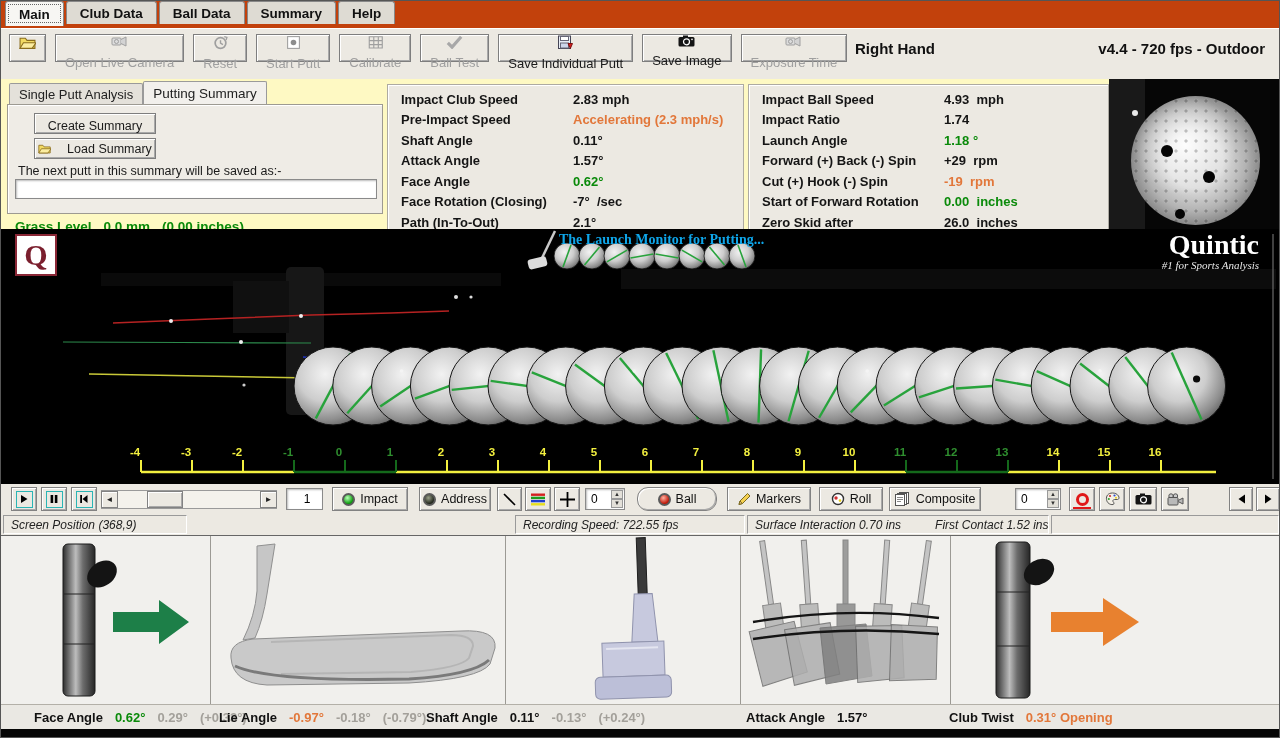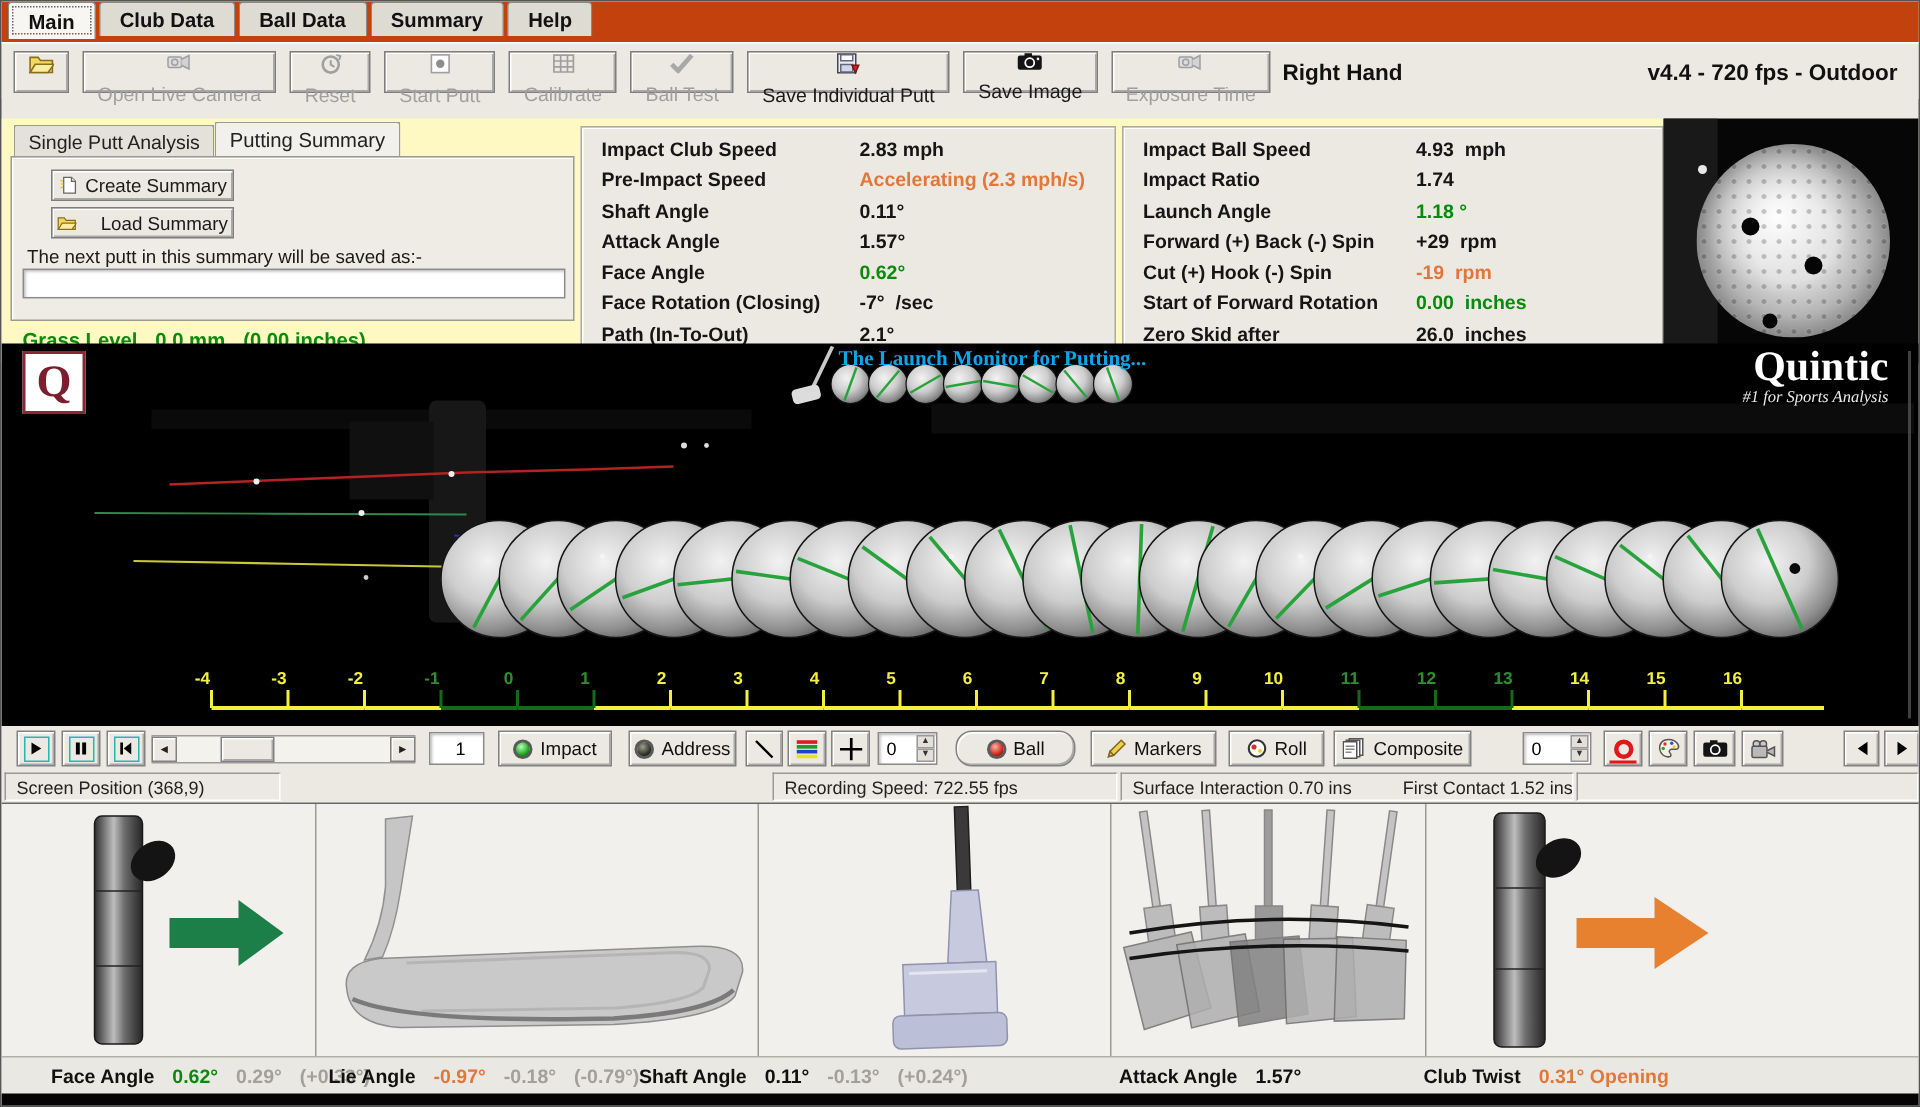--- a/index.html
+++ b/index.html
@@ -74,21 +74,21 @@
   .field { position:absolute; top:4px; background:#fff; border:1px solid #8a8a8a; box-shadow:inset 1px 1px 2px #bbb; font-size:12px; display:flex; align-items:center; padding-left:5px; }
   .spin { position:absolute; right:1px; top:1px; bottom:1px; width:12px; display:flex; flex-direction:column; }
   .spin span { flex:1; background:#e3e0d9; border:1px solid #999; font-size:6px; line-height:7px; text-align:center; color:#333; }
   .scrollbar { position:absolute; left:100px; top:6px; width:176px; height:19px; background:#f4f2ec; border:1px solid #9a9a9a; }
   .sb-arrow { position:absolute; top:0; width:17px; height:17px; background:#ece9e2; border:1px solid #828282; box-shadow:inset 1px 1px 0 #fff; font-size:8px; line-height:16px; text-align:center; color:#222; }
   .sb-thumb { position:absolute; left:45px; top:0; width:36px; height:17px; background:#ece9e2; border:1px solid #828282; box-shadow:inset 1px 1px 0 #fff, inset -1px -1px 0 #a9a9a9; }
   .redring { width:13px; height:13px; border:3px solid #e01818; border-radius:50%; }
   .redunder { position:absolute; bottom:1px; left:3px; right:3px; height:2px; background:#e01818; }
 
   
-  .statusbar { position:absolute; left:0; top:513px; width:1280px; height:21px; background:#ece9e2; }
+  .statusbar { position:absolute; left:0; top:513px; width:1280px; height:21px; background:#ece9e2;font-style:italic; }
   .sseg { position:absolute; top:1px; height:19px; border:1px solid; border-color:#9a9a9a #fff #fff #9a9a9a; font-size:12px; color:#222; display:flex; align-items:center; padding-left:7px; gap:34px; white-space:nowrap; overflow:hidden; }
 
   
   .panels { position:absolute; left:0; top:534px; width:1280px; height:169px; background:#f1f0ed; border-top:1px solid #666; display:flex; }
   .panel { height:100%; border-right:1px solid #9c9a94; position:relative; }
   .panel svg { position:absolute; left:0; top:0; }
 
   .labelrow { position:absolute; left:0; top:703px; width:1280px; height:25px; background:#eae8e3; border-top:1px solid #b3b0a8; }
   .lgroup { position:absolute; top:0; height:25px; display:flex; align-items:center; font-size:13px; font-weight:bold; white-space:nowrap; }
   .llabel { color:#111; }
@@ -202,21 +202,21 @@
     </div>
   </div>
 
   <div class="upper">
     <div class="summary-panel">
       <div class="subtabs">
         <div class="subtab">Single Putt Analysis</div>
         <div class="subtab active">Putting Summary</div>
       </div>
       <div class="summary-box">
-        <button class="sbtn" style="top:8px;">
+        <button class="sbtn" style="top:8px;flex-direction:column;">
           <svg viewBox="0 0 14 15">
               <path d="M3.5 1.5 h6 l3 3 v9 h-9z" fill="#fff" stroke="#666"></path>
               <path d="M9.5 1.5 v3 h3" fill="#eee" stroke="#666"></path>
               <path d="M1 3.5 l2 1 M1.3 6.5 l2 .2 M1 9.5 l2 -.6" stroke="#e8c520" fill="none"></path>
             </svg>
           <span>Create Summary</span>
         </button>
         <button class="sbtn" style="top:33px;gap:16px;">
           <svg viewBox="0 0 16 13">
               <path d="M1 12 L1 2.5 L6 2.5 L7.5 4.5 L15 4.5 L15 12 Z" fill="#f2da62" stroke="#8a6d1c"></path>

